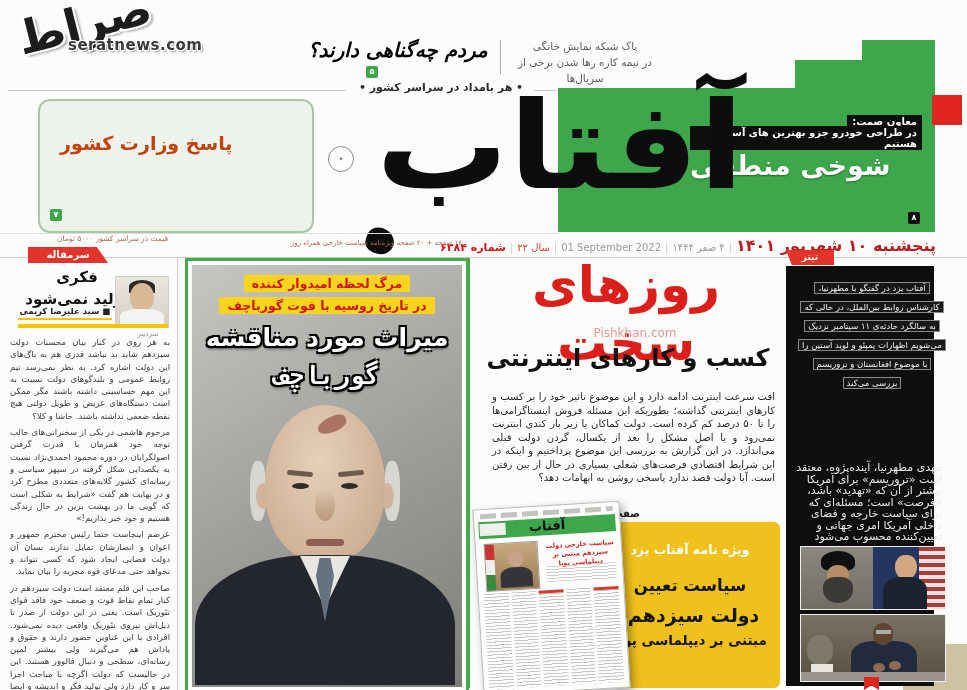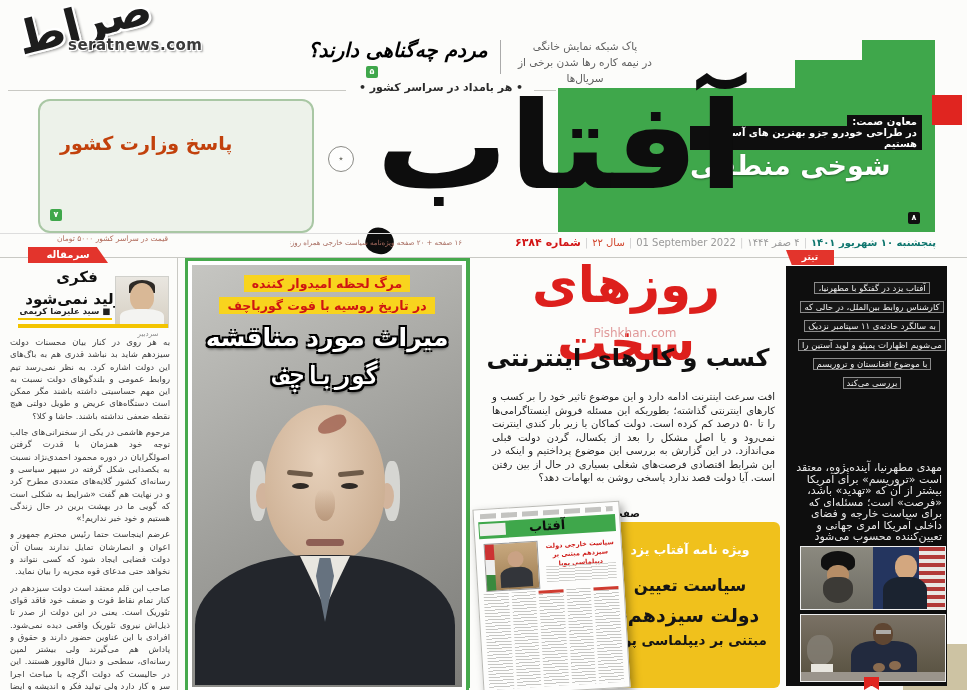--- a/index.html
+++ b/index.html
@@ -41,21 +41,21 @@
   .ind-kick span{display:inline-block;background:#0e0e0e;color:#fff;font-size:10px;font-weight:bold;padding:1px 5px;}
   .ind-head{position:absolute;left:690px;top:150px;width:232px;text-align:left;font-size:27px;font-weight:bold;color:#fff;
       text-shadow:0 1px 2px rgba(0,0,0,.4);}
 
   .min-box{position:absolute;left:38px;top:99px;width:272px;height:130px;background:#edf2ea;
       border:2px solid #a9c7a4;border-radius:12px;}
   .min-text{position:absolute;left:20px;top:20px;width:210px;text-align:left;font-size:19px;font-weight:bold;color:#c2410c;line-height:29px;margin-top:8px;}
 
   
   .dateline{position:absolute;left:460px;top:236px;width:476px;text-align:right;font-size:10px;color:#9a9a9a;white-space:nowrap;}
-  .dateline b{font-size:10px;color:#0f766e;}
+  .dateline b{font-size:16px;color:#b91c1c;}
   .dateline .sep{color:#cfcfcf;padding:0 4px;}
   .dateline .yr{color:#d2452c;}
   .dateline .iss{color:#d21414;font-weight:bold;font-size:11px;}
   .pagesnote{position:absolute;left:290px;top:239px;width:172px;font-size:7px;color:#a66a5e;white-space:nowrap;overflow:hidden;}
   .price{position:absolute;left:28px;top:234px;width:140px;font-size:7.5px;color:#b06a5a;}
 
   
   .edit-tab{position:absolute;left:28px;top:247px;width:80px;height:16px;background:#e3342c;color:#fff;
       font-size:10px;font-weight:bold;text-align:center;line-height:16px;
       clip-path:polygon(0 0,86% 0,100% 100%,0 100%);}
@@ -125,21 +125,21 @@
   .t-hl{position:absolute;right:4px;top:36px;width:74px;font-size:6.5px;font-weight:bold;color:#cf1d1a;text-align:center;line-height:9px;}
   .t-hl-bars{position:absolute;right:6px;top:60px;width:70px;height:16px;
       background:repeating-linear-gradient(#cfcfcc 0 1px,transparent 1px 3px);}
   .t-cols{position:absolute;left:5px;right:5px;top:84px;bottom:5px;display:flex;gap:3px;direction:rtl;}
   .t-col{flex:1;background:repeating-linear-gradient(#c6c6c3 0 1px,transparent 1px 3.2px);}
   .t-col.r{border-top:3px solid #cf3b30;}
 
   
   .afg-tab{position:absolute;left:786px;top:250px;width:48px;height:15px;background:#e3342c;color:#fff;font-size:9px;
       font-weight:bold;text-align:center;line-height:15px;clip-path:polygon(0 0,100% 0,100% 100%,12% 100%);}
-  .blackbox{position:absolute;left:786px;top:266px;width:148px;height:420px;background:#0e0e0e;z-index:1;padding-left:13px;}
+  .blackbox{position:absolute;left:786px;top:266px;width:148px;height:420px;background:#0e0e0e;z-index:1;}
   .afg-lead{position:absolute;left:5px;top:10px;width:162px;text-align:center;}
   .afg-lead div{display:inline-block;border:1px solid #8a8a8a;background:#171717;color:#f0f0f0;
       font-size:8.5px;line-height:10px;padding:0 3px;margin:0.5px 0;}
   .afg-head{position:absolute;left:0;top:84px;width:100%;text-align:center;font-size:26px;line-height:35px;font-weight:bold;color:#ffffff;}
   .afg-sub{position:absolute;left:0;top:196px;width:156px;text-align:right;font-size:11px;line-height:11.5px;color:#e9e9e9;}
   .ph{position:absolute;left:14px;width:144px;background:#555;border:1px solid #efefef;overflow:hidden;}
   .ph1{top:280px;height:62px;}
   .ph2{top:348px;height:66px;}
   .p1-left{position:absolute;left:0;top:0;width:50%;height:100%;background:linear-gradient(#8b897f,#6f6d64);}
   .p1-turban{position:absolute;left:20px;top:4px;width:34px;height:20px;border-radius:50% 50% 30% 30%;background:#101010;}

